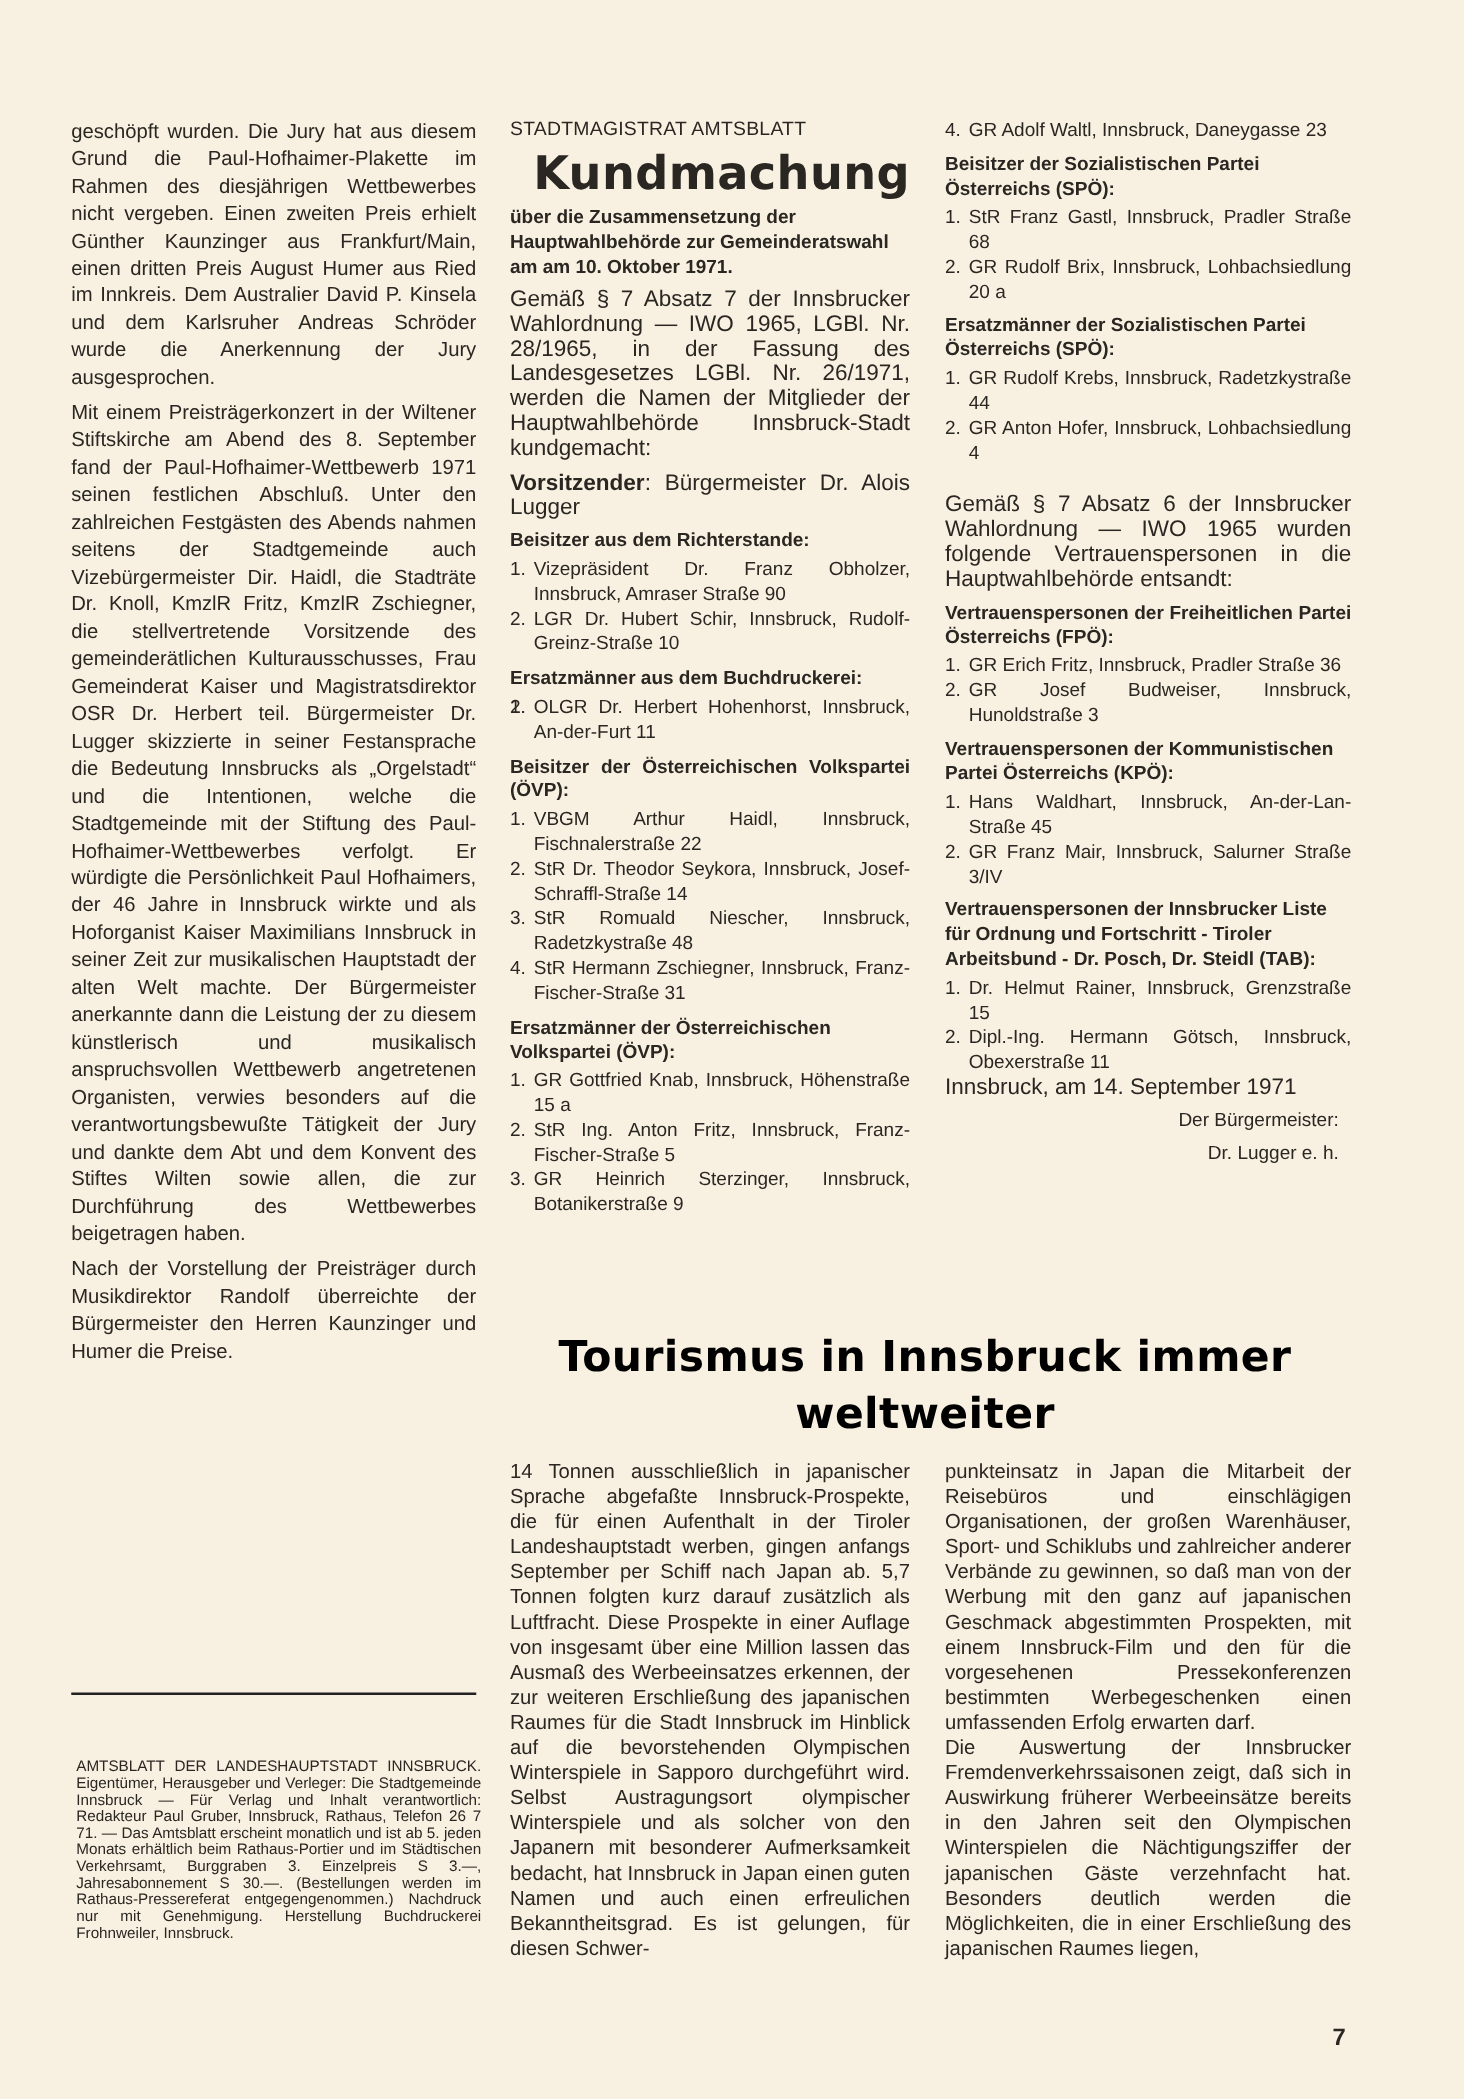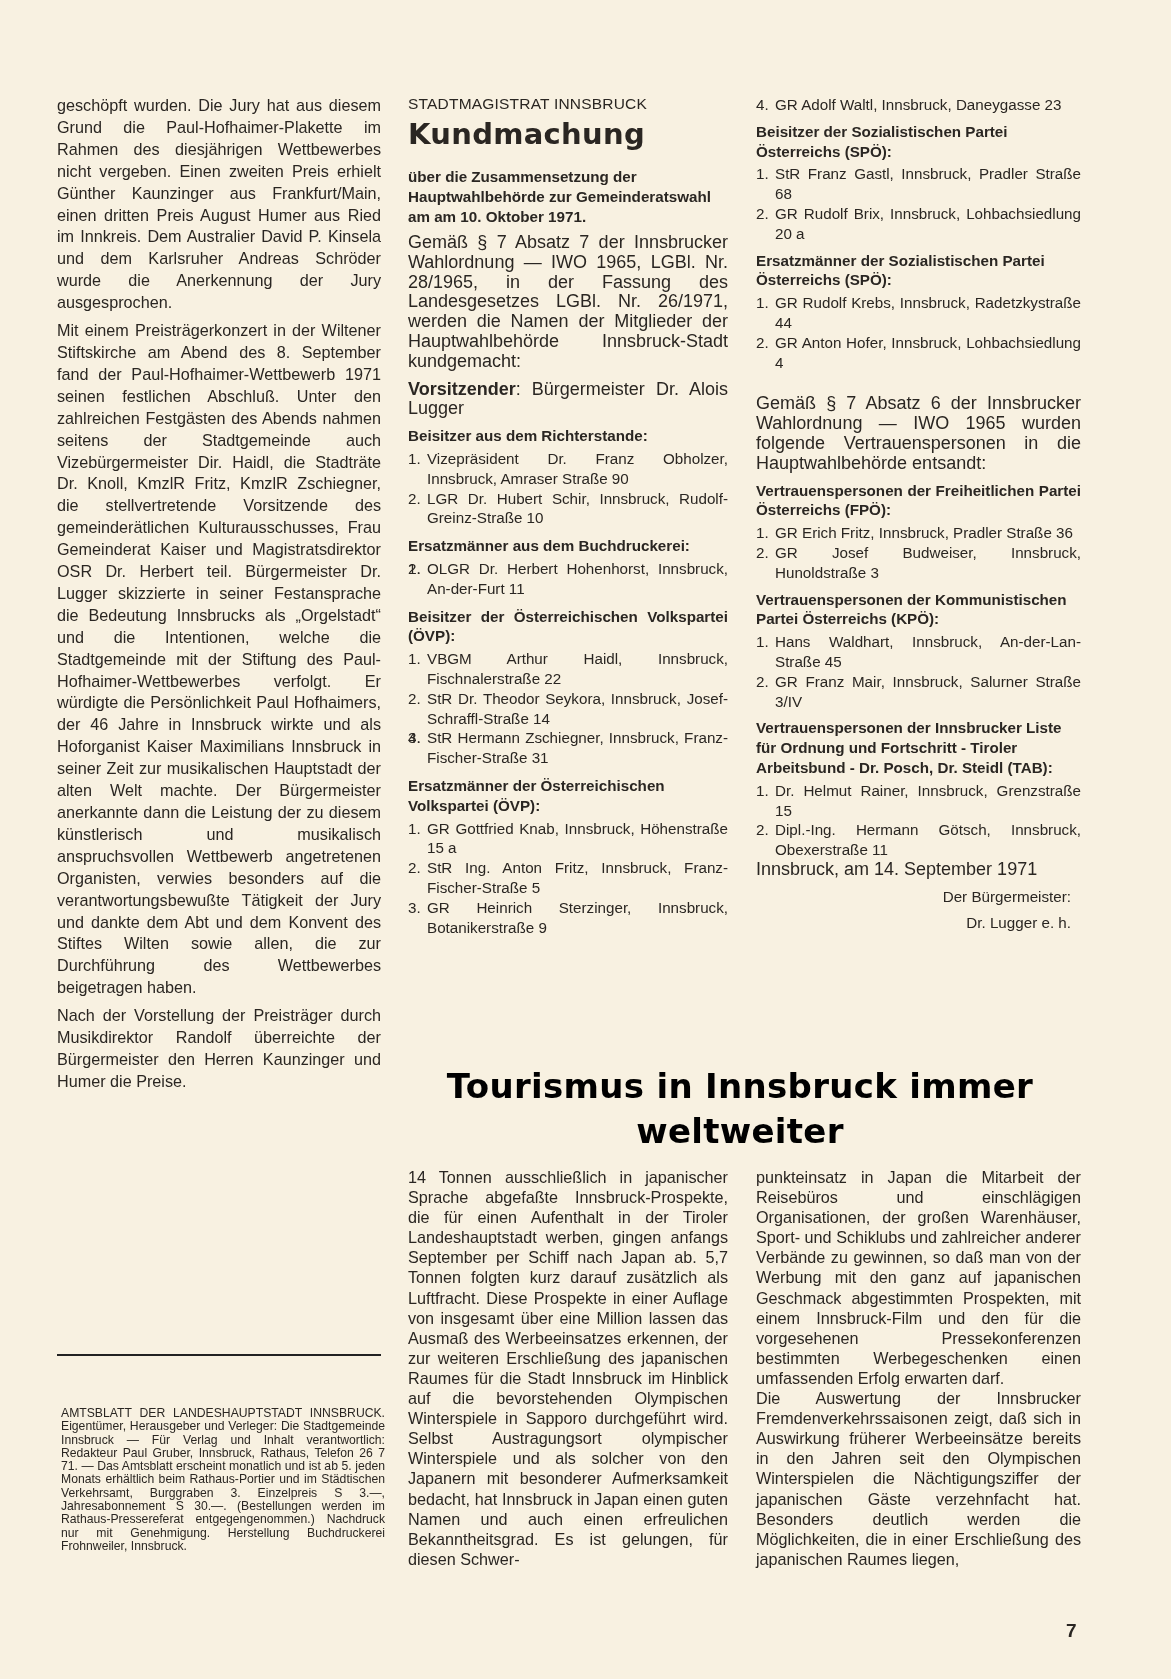--- a/index.html
+++ b/index.html
@@ -24,21 +24,21 @@
   }
   .list { list-style: none; margin: 0; padding: 0; }
   .list li {
     position: relative; padding-left: 19px;
     font-size: 15.2px; line-height: 19.8px; text-align: justify;
   }
   .list li .num { position: absolute; left: 0; top: 0; }
   .kicker { font-size: 15.5px; letter-spacing: 0.2px; margin: 0 0 4px 0; }
   .kund-title {
     font-family: "DejaVu Sans", sans-serif; font-weight: bold;
-    font-size: 29px; text-align: left; margin: 0 0 16px 0; letter-spacing: 0.3px;
+    font-size: 37px; text-align: right; margin: 0 0 4px 0; letter-spacing: 0.3px;
   }
   .subhead { font-weight: bold; font-size: 15.2px; line-height: 20px; margin: 0 0 6px 0; text-align: left; }
   .sign { text-align: right; font-size: 15.2px; line-height: 19.8px; }
   .sign2 { margin-top: 7px; padding-right: 10px; }
   .rule { position: absolute; left: 57px; top: 1354px; width: 324px; height: 2px; background: #222; }
   .imprint {
     position: absolute; left: 57px; top: 1403px; width: 324px;
     font-size: 12.2px; line-height: 13.3px; text-align: justify; margin: 4px;
   }
   .big-title {
@@ -58,21 +58,21 @@
 
 <div class="col left">
   <p class="para">geschöpft wurden. Die Jury hat aus diesem Grund die Paul-Hofhaimer-Plakette im Rahmen des diesjährigen Wettbewerbes nicht vergeben. Einen zweiten Preis erhielt Günther Kaunzinger aus Frankfurt/Main, einen dritten Preis August Humer aus Ried im Innkreis. Dem Australier David P. Kinsela und dem Karlsruher Andreas Schröder wurde die Anerkennung der Jury ausgesprochen.</p>
   <p class="para">Mit einem Preisträgerkonzert in der Wiltener Stiftskirche am Abend des 8. September fand der Paul-Hofhaimer-Wettbewerb 1971 seinen festlichen Abschluß. Unter den zahlreichen Festgästen des Abends nahmen seitens der Stadtgemeinde auch Vizebürgermeister Dir. Haidl, die Stadträte Dr. Knoll, KmzlR Fritz, KmzlR Zschiegner, die stellvertretende Vorsitzende des gemeinderätlichen Kulturausschusses, Frau Gemeinderat Kaiser und Magistratsdirektor OSR Dr. Herbert teil. Bürgermeister Dr. Lugger skizzierte in seiner Festansprache die Bedeutung Innsbrucks als „Orgelstadt“ und die Intentionen, welche die Stadtgemeinde mit der Stiftung des Paul-Hofhaimer-Wettbewerbes verfolgt. Er würdigte die Persönlichkeit Paul Hofhaimers, der 46 Jahre in Innsbruck wirkte und als Hoforganist Kaiser Maximilians Innsbruck in seiner Zeit zur musikalischen Hauptstadt der alten Welt machte. Der Bürgermeister anerkannte dann die Leistung der zu diesem künstlerisch und musikalisch anspruchsvollen Wettbewerb angetretenen Organisten, verwies besonders auf die verantwortungsbewußte Tätigkeit der Jury und dankte dem Abt und dem Konvent des Stiftes Wilten sowie allen, die zur Durchführung des Wettbewerbes beigetragen haben.</p>
   <p class="para">Nach der Vorstellung der Preisträger durch Musikdirektor Randolf überreichte der Bürgermeister den Herren Kaunzinger und Humer die Preise.</p>
 </div>
 <div class="rule"></div>
 <p class="imprint">AMTSBLATT DER LANDESHAUPTSTADT INNSBRUCK. Eigentümer, Herausgeber und Verleger: Die Stadtgemeinde Innsbruck — Für Verlag und Inhalt verantwortlich: Redakteur Paul Gruber, Innsbruck, Rathaus, Telefon 26 7 71. — Das Amtsblatt erscheint monatlich und ist ab 5. jeden Monats erhältlich beim Rathaus-Portier und im Städtischen Verkehrsamt, Burggraben 3. Einzelpreis S 3.—, Jahresabonnement S 30.—. (Bestellungen werden im Rathaus-Pressereferat entgegengenommen.) Nachdruck nur mit Genehmigung. Herstellung Buchdruckerei Frohnweiler, Innsbruck.</p>
 
 <div class="col mid">
-  <div class="kicker">STADTMAGISTRAT INNSBRUCK</div>
+  <div class="kicker">STADTMAGISTRAT AMTSBLATT</div>
   <div class="kund-title">Kundmachung</div>
   <p class="subhead">über die Zusammensetzung der Hauptwahlbehörde zur Gemeinderatswahl am am 10. Oktober 1971.</p>
   <p class="sm">Gemäß § 7 Absatz 7 der Innsbrucker Wahlordnung — IWO 1965, LGBl. Nr. 28/1965, in der Fassung des Landesgesetzes LGBl. Nr. 26/1971, werden die Namen der Mitglieder der Hauptwahlbehörde Innsbruck-Stadt kundgemacht:</p>
   <p class="sm" style="margin-top:8px"><b>Vorsitzender</b><span>: Bürgermeister Dr. Alois Lugger</span></p>
 
   <div>
     <div class="heading-bold">Beisitzer aus dem Richterstande:</div>
     <ul class="list">
       <li><span class="num">1.</span><span>Vizepräsident Dr. Franz Obholzer, Innsbruck, Amraser Straße 90</span></li>
       <li><span class="num">2.</span><span>LGR Dr. Hubert Schir, Innsbruck, Rudolf-Greinz-Straße 10</span></li>
@@ -83,21 +83,21 @@
     <ul class="list">
       <li><span class="num">1.</span></li>
       <li><span class="num">2.</span><span>OLGR Dr. Herbert Hohenhorst, Innsbruck, An-der-Furt 11</span></li>
     </ul>
   </div>
   <div style="margin-top:8px">
     <div class="heading-bold" style="text-align:justify">Beisitzer der Österreichischen Volkspartei (ÖVP):</div>
     <ul class="list">
       <li><span class="num">1.</span><span>VBGM Arthur Haidl, Innsbruck, Fischnalerstraße 22</span></li>
       <li><span class="num">2.</span><span>StR Dr. Theodor Seykora, Innsbruck, Josef-Schraffl-Straße 14</span></li>
-      <li><span class="num">3.</span></li>
+      <li><span class="num">3.</span><span>StR Romuald Niescher, Innsbruck, Radetzkystraße 48</span></li>
       <li><span class="num">4.</span><span>StR Hermann Zschiegner, Innsbruck, Franz-Fischer-Straße 31</span></li>
     </ul>
   </div>
   <div style="margin-top:8px">
     <div class="heading-bold">Ersatzmänner der Österreichischen Volkspartei (ÖVP):</div>
     <ul class="list">
       <li><span class="num">1.</span><span>GR Gottfried Knab, Innsbruck, Höhenstraße 15 a</span></li>
       <li><span class="num">2.</span><span>StR Ing. Anton Fritz, Innsbruck, Franz-Fischer-Straße 5</span></li>
       <li><span class="num">3.</span><span>GR Heinrich Sterzinger, Innsbruck, Botanikerstraße 9</span></li>
     </ul>

